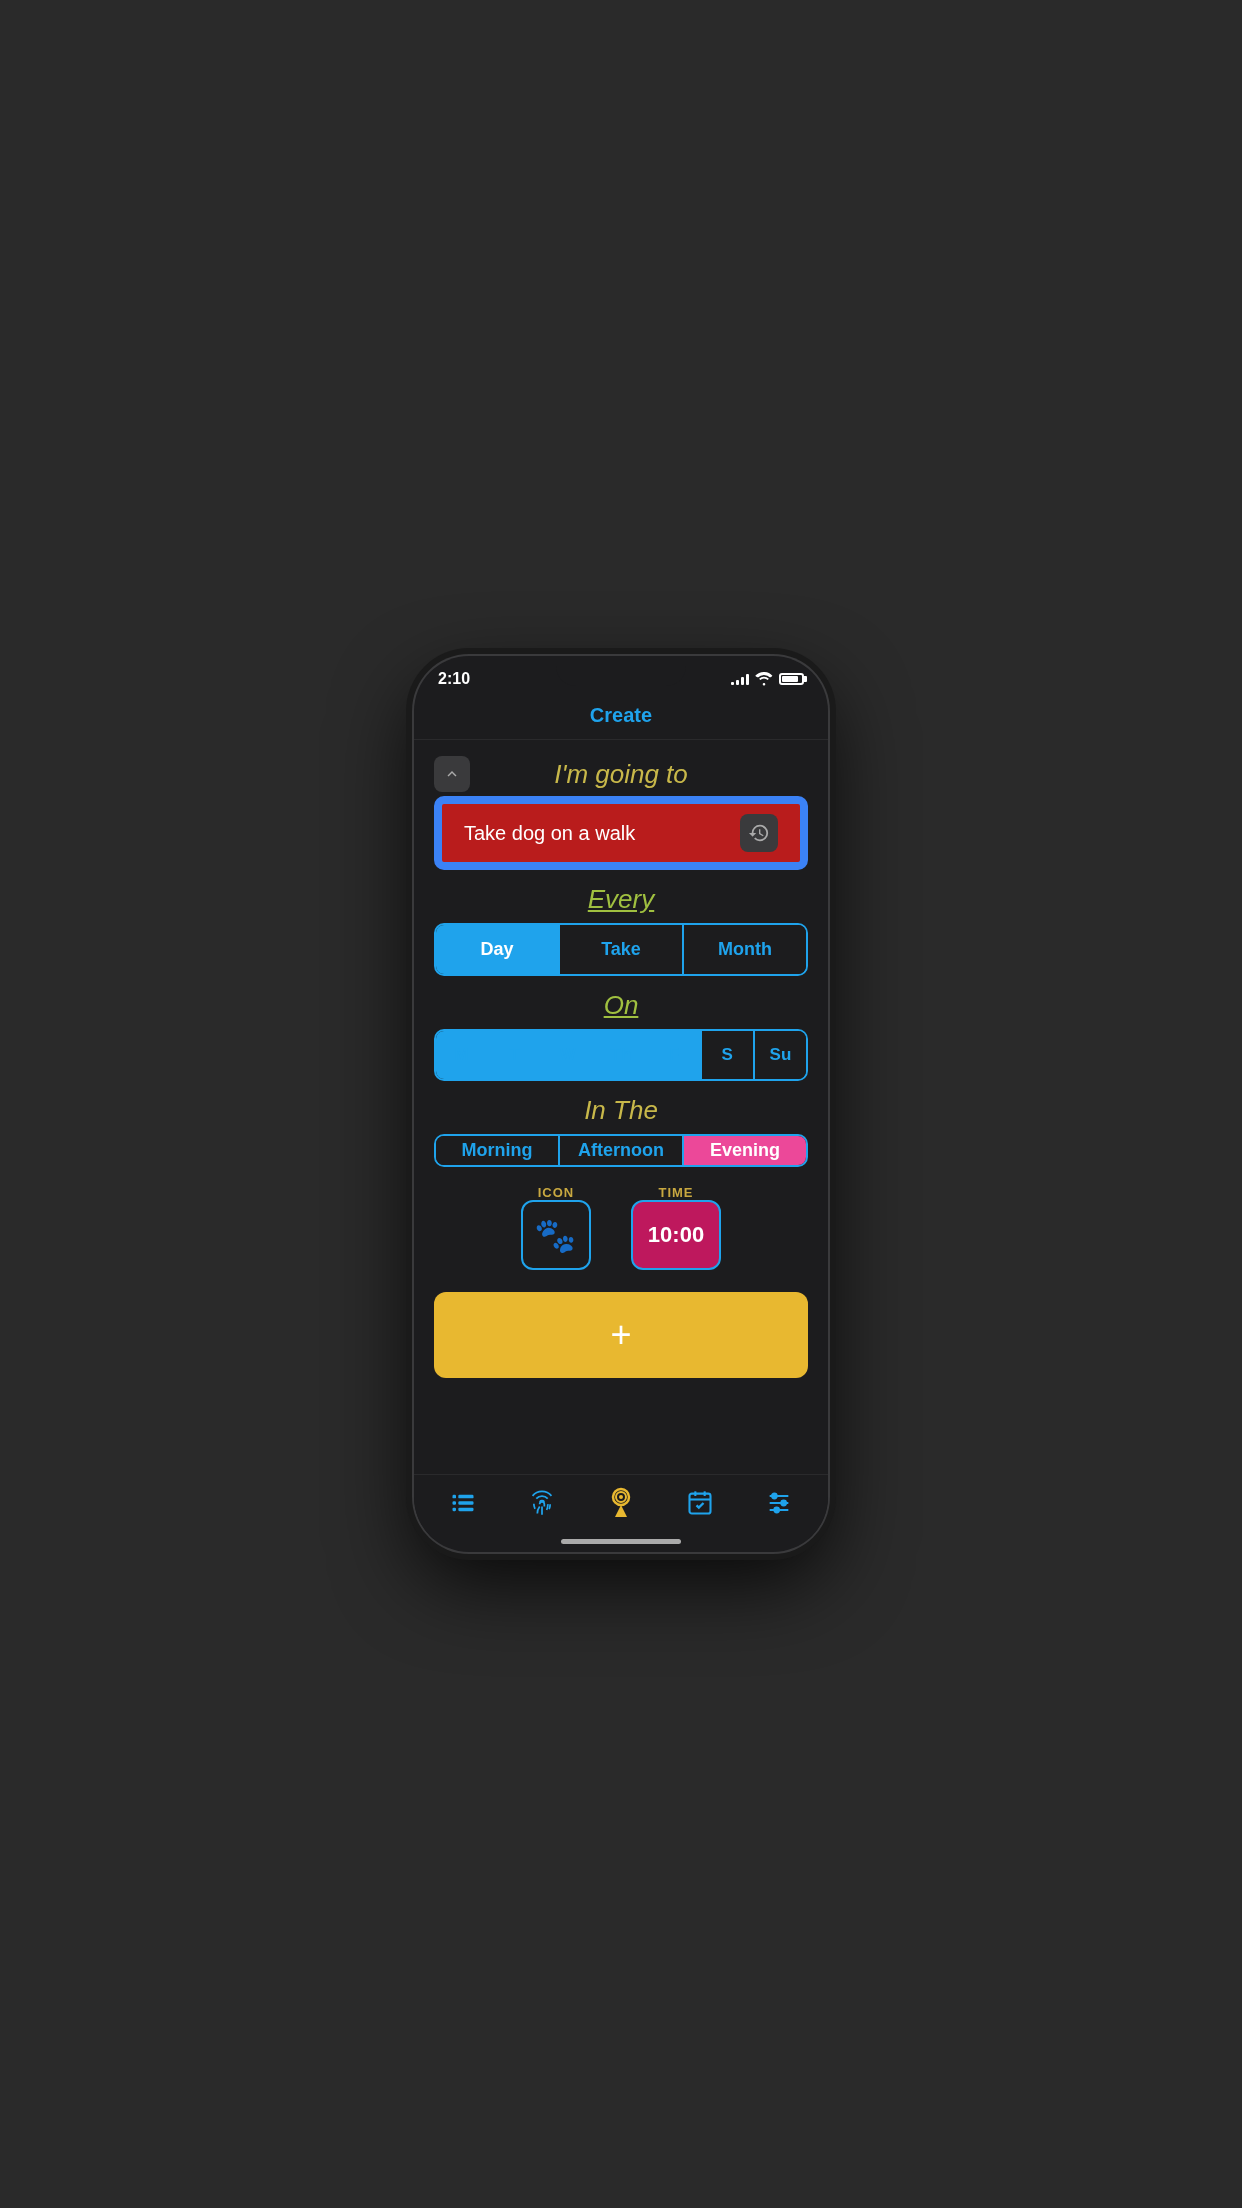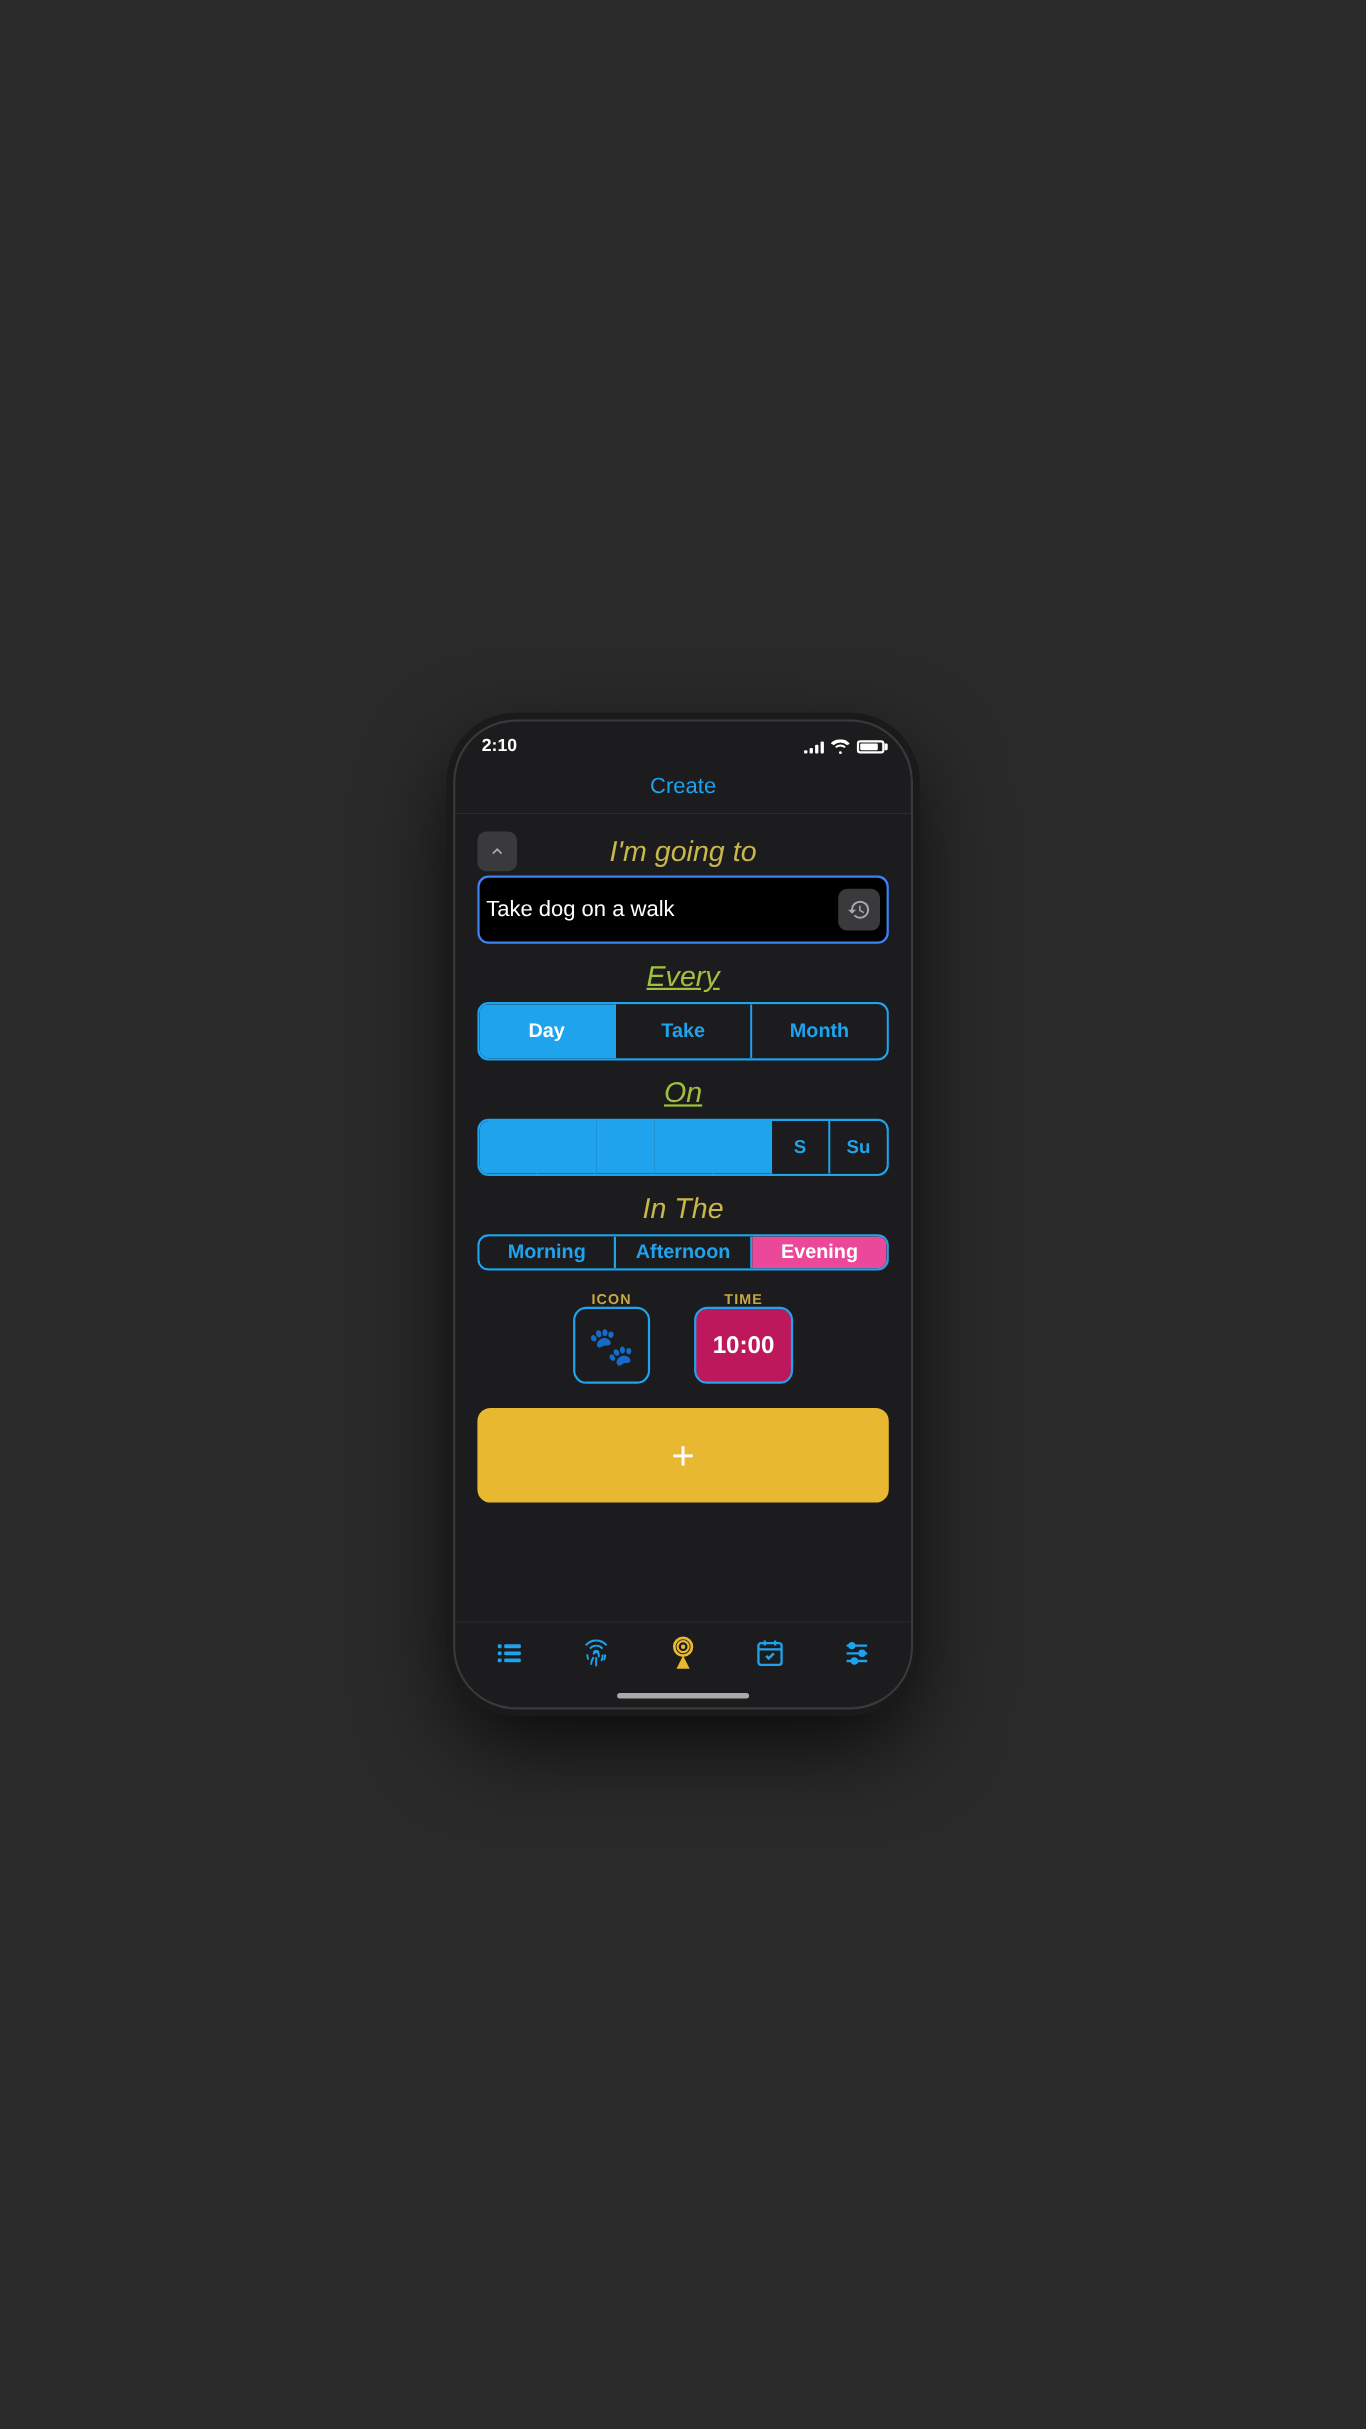--- a/index.html
+++ b/index.html
@@ -126,21 +126,21 @@
     .nav-header {
       text-align: center;
       padding: 8px 0 12px;
       border-bottom: 1px solid #2a2a2c;
       flex-shrink: 0;
     }
 
     .nav-title {
       color: #1fa3ec;
       font-size: 20px;
-      font-weight: 400;
+      font-weight: 700;
     }
 
     
     .content {
       flex: 1;
       overflow-y: auto;
       padding: 16px 20px;
       display: flex;
       flex-direction: column;
       gap: 14px;
@@ -183,24 +183,24 @@
       width: 100%;
     }
 
     .label-yellow { color: #c8b84a; }
     .label-green { color: #a0c040; text-decoration: underline; }
 
     
     .task-input-row {
       display: flex;
       align-items: center;
-      border: 2px solid #3b82f6;
+      border: 8px solid #3b82f6;
       border-radius: 10px;
-      padding: 10px 6px;
-      background: #000000;
+      padding: 10px 22px;
+      background: #b91c1c;
     }
 
     .task-input-text {
       flex: 1;
       color: white;
       font-size: 20px;
       font-weight: 400;
     }
 
     .history-btn {

